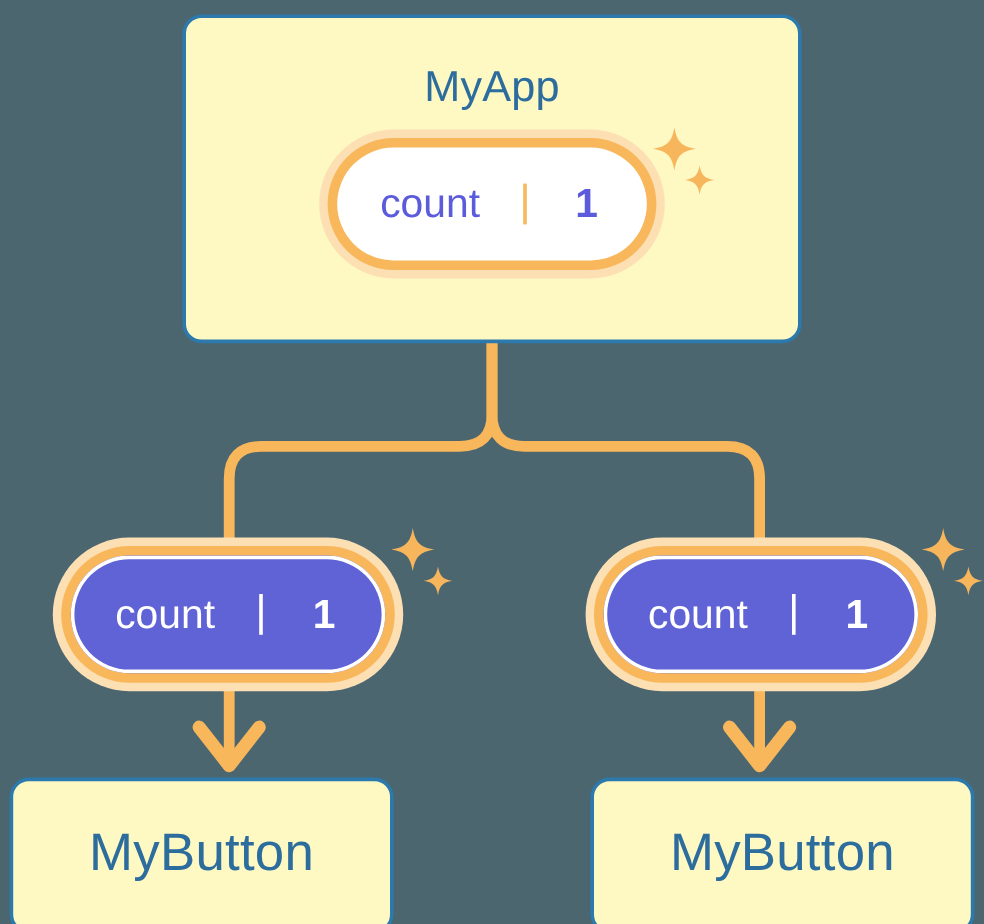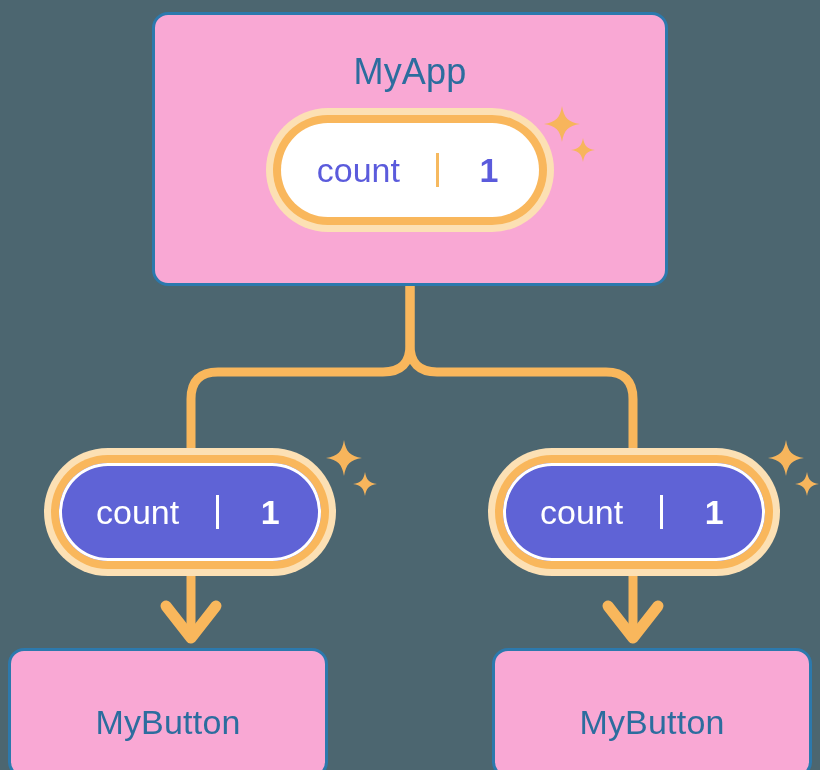--- a/index.html
+++ b/index.html
@@ -31,21 +31,21 @@
     top: 0;
     width: 820px;
     height: 770px;
     z-index: 1;
     pointer-events: none;
   }
 
   
   .card {
     position: absolute;
-    background: #f9a8d4;
+    background: #fef9c3;
     border: 3px solid #2c79ad;
     border-radius: 14px;
     box-sizing: border-box;
     z-index: 2;
   }
 
   #card-myapp {
     left: 152px;
     top: 12px;
     width: 516px;
@@ -72,22 +72,22 @@
   .button-card {
     width: 320px;
     height: 130px;
     top: 648px;
     border-radius: 16px;
   }
   #card-mybutton-left  { left: 8px; }
   #card-mybutton-right { left: 492px; }
 
   .button-card .card-title {
-    top: 52px;
-    font-size: 34px;
+    top: 35px;
+    font-size: 44px;
   }
 
   
   .pill-wrap {
     position: absolute;
     z-index: 3;
   }
 
   
   .pill-glow {

